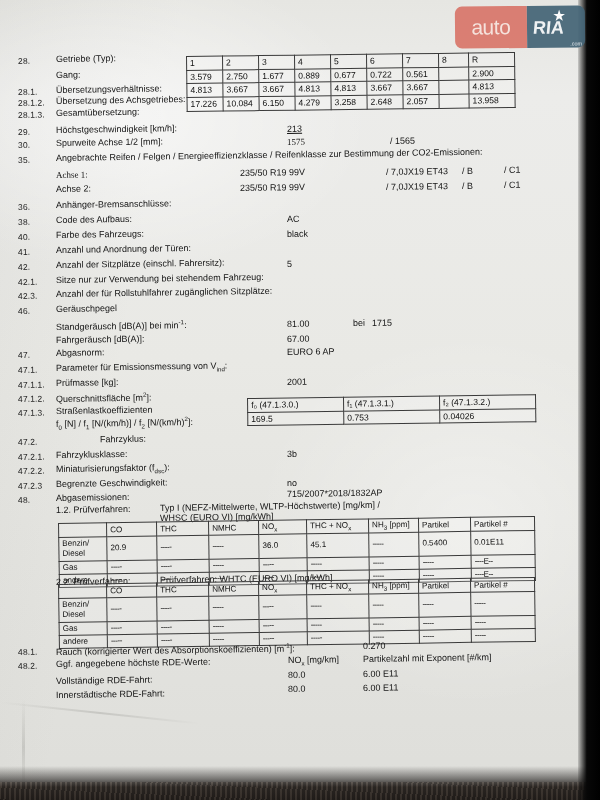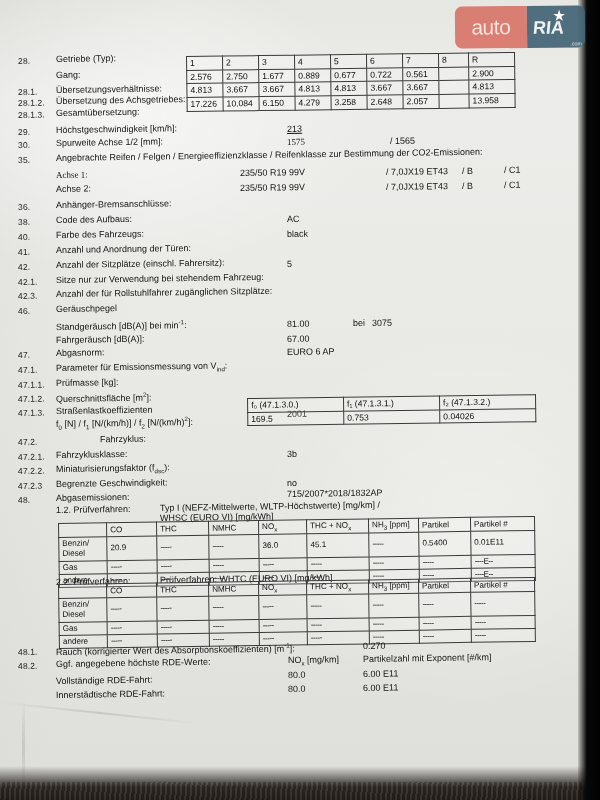--- a/index.html
+++ b/index.html
@@ -187,21 +187,21 @@
             <td style="width: 36px;">2</td>
             <td style="width: 36px;">3</td>
             <td style="width: 36px;">4</td>
             <td style="width: 36px;">5</td>
             <td style="width: 36px;">6</td>
             <td style="width: 36px;">7</td>
             <td style="width: 30px;">8</td>
             <td style="width: 46px;">R</td>
           </tr>
           <tr>
-            <td>2.576</td>
+            <td>3.579</td>
             <td>2.750</td>
             <td>1.677</td>
             <td>0.889</td>
             <td>0.677</td>
             <td>0.722</td>
             <td>0.561</td>
             <td></td>
             <td>2.900</td>
           </tr>
           <tr>
@@ -276,35 +276,35 @@
 
     <div class="num" style="left:18px; top:291px;">42.3.</div>
     <div class="lbl" style="left:56px; top:289px;">Anzahl der für Rollstuhlfahrer zugänglichen Sitzplätze:</div>
 
     <div class="num" style="left:18px; top:306px;">46.</div>
     <div class="lbl" style="left:56px; top:304px;text-align:center;">Geräuschpegel</div>
 
     <div class="lbl" style="left:56px; top:320px;"><span>Standgeräusch [dB(A)] bei min</span><sup>-1</sup><span>:</span></div>
     <div class="val" style="left:287px; top:319px;">81.00</div>
     <div class="val" style="left:353px; top:318px;">bei</div>
-    <div class="val" style="left:372px; top:318px;">3075</div>
+    <div class="val" style="left:372px; top:318px;">1715</div>
 
     <div class="lbl" style="left:56px; top:335px;">Fahrgeräusch [dB(A)]:</div>
     <div class="val" style="left:287px; top:334px;">67.00</div>
 
     <div class="num" style="left:18px; top:350px;">47.</div>
     <div class="lbl" style="left:56px; top:348px;">Abgasnorm:</div>
     <div class="val" style="left:287px; top:347px;">EURO 6 AP</div>
 
     <div class="num" style="left:18px; top:365px;">47.1.</div>
     <div class="lbl" style="left:56px; top:363px;"><span>Parameter für Emissionsmessung von V</span><sub>ind</sub><span>:</span></div>
 
     <div class="num" style="left:18px; top:380px;">47.1.1.</div>
     <div class="lbl" style="left:56px; top:378px;">Prüfmasse [kg]:</div>
-    <div class="val" style="left:287px; top:377px;margin-top:32px;">2001</div>
+    <div class="val" style="left:287px; top:377px;">2001</div>
 
     <div class="num" style="left:18px; top:394px;">47.1.2.</div>
     <div class="lbl" style="left:56px; top:392px;"><span>Querschnittsfläche [m</span><sup>2</sup><span>]:</span></div>
 
     <div class="num" style="left:18px; top:408px;">47.1.3.</div>
     <div class="lbl" style="left:56px; top:406px;">Straßenlastkoeffizienten</div>
     <div class="lbl" style="left:56px; top:417px;"><span>f</span><sub>0</sub><span> [N] / f</span><sub>1</sub><span> [N/(km/h)] / f</span><sub>2</sub><span> [N/(km/h)</span><sup>2</sup><span>]:</span></div>
 
     <table class="grid" id="roadload-table">
       <tbody id="roadload-body">

